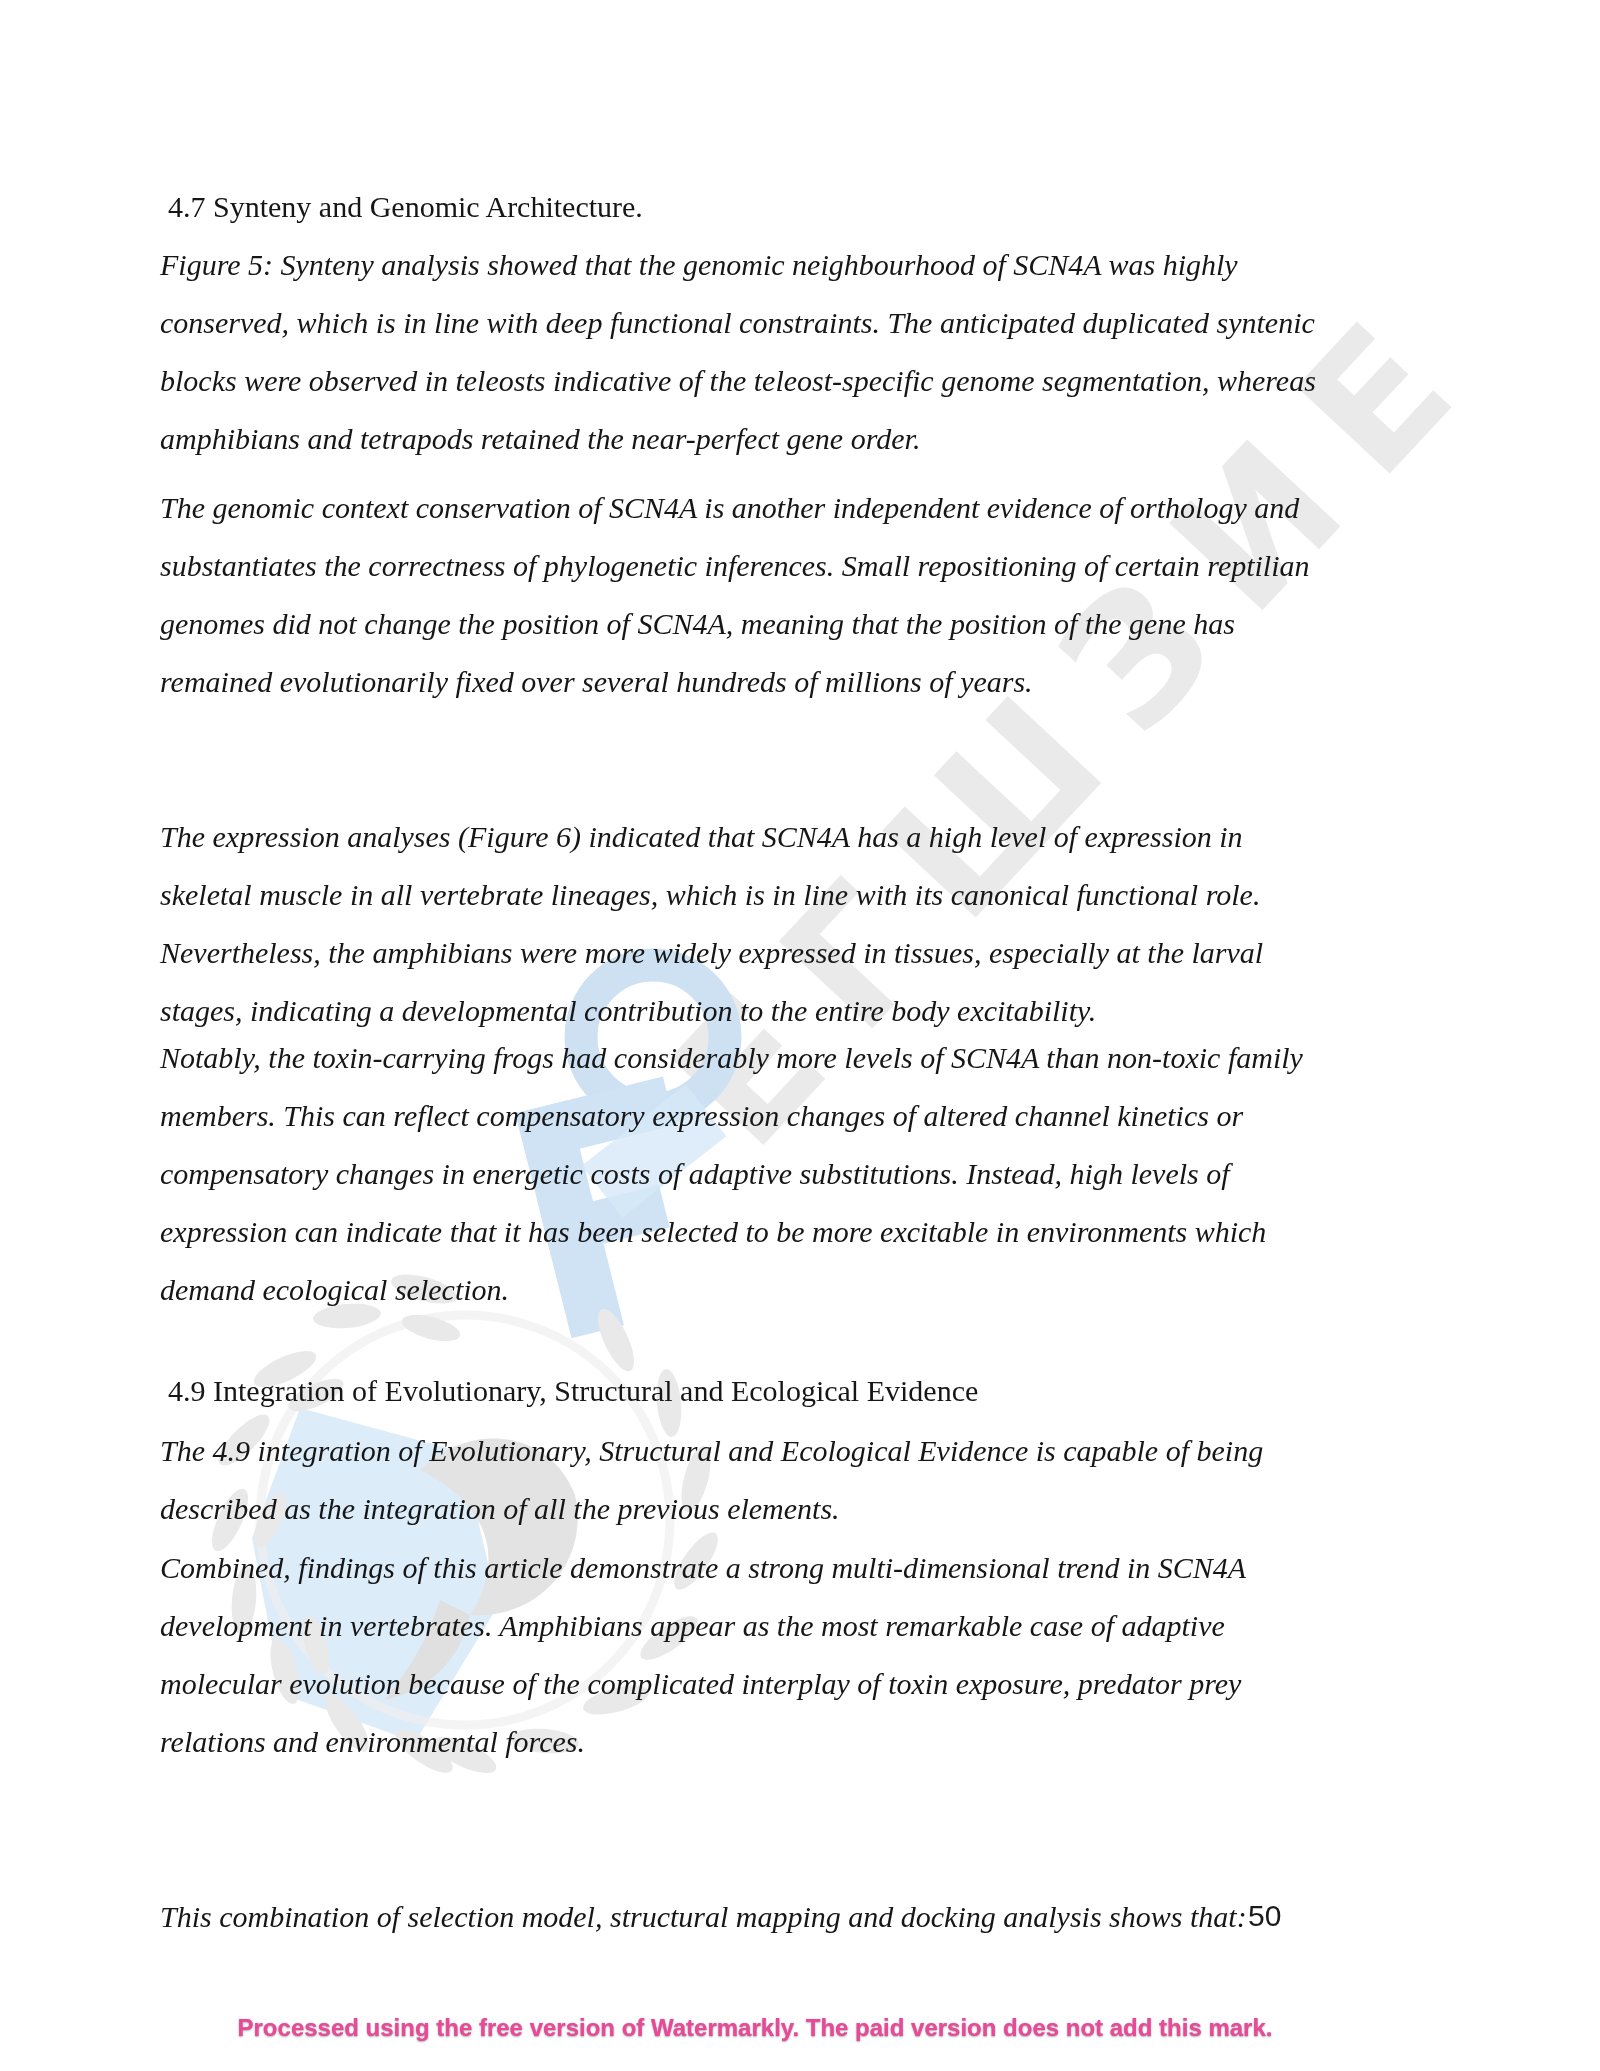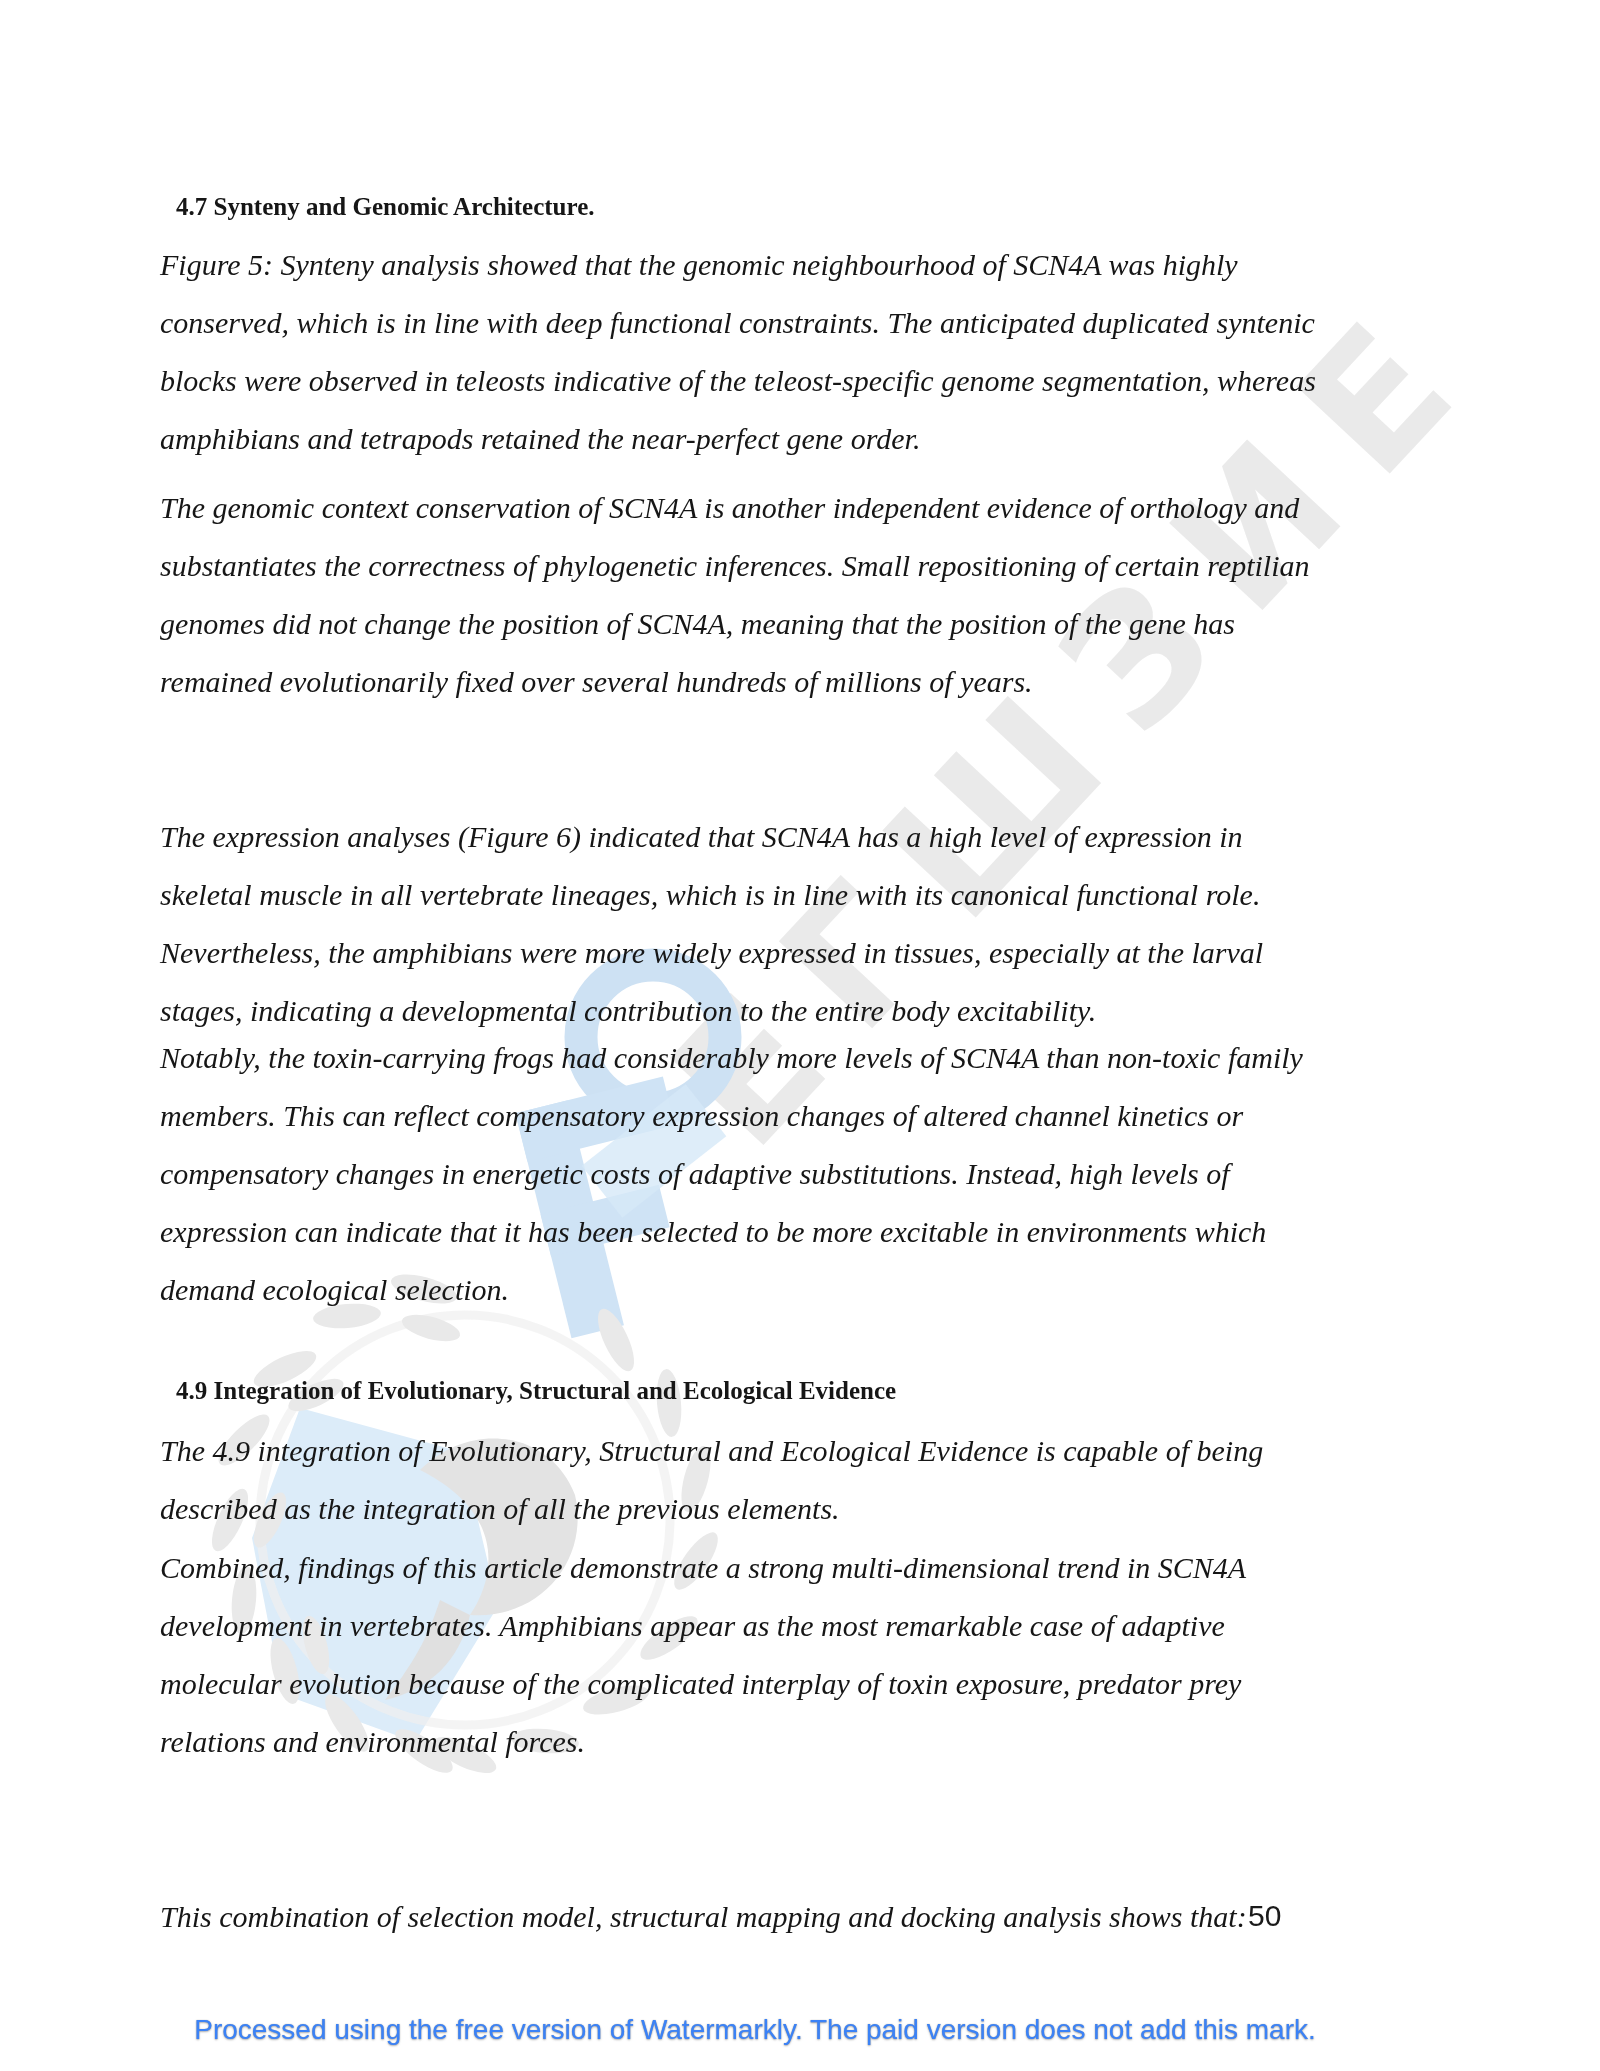--- a/index.html
+++ b/index.html
@@ -7,42 +7,42 @@
     position:relative;
     width:1600px;height:2071px;
     background:#ffffff;
     overflow:hidden;
     font-family:"Liberation Serif", serif;
     color:#161616;
   }
   .wm-layer{position:absolute;left:0;top:0;width:1600px;height:2071px;z-index:0;}
   .content{position:absolute;left:0;top:0;width:1600px;height:2071px;z-index:1;}
   .doc-heading{
-    position:absolute;left:176px;
-    font-weight:bold;font-size:25px;line-height:58px;
+    position:absolute;left:168px;
+    font-weight:normal;font-size:30px;line-height:58px;
     white-space:pre;
   }
   .doc-para{
     position:absolute;left:160px;
     font-size:30px;line-height:58px;
     white-space:pre;
     font-style:italic;
   }
   .page-number{
     position:absolute;left:1248px;top:1898px;
     font-family:"Liberation Sans", sans-serif;
     font-size:30px;line-height:36px;color:#1a1a1a;
     white-space:nowrap;
   }
   .footer-watermark{
     position:absolute;left:755px;top:2014px;
     transform:translateX(-50%);
     font-family:"Liberation Sans", sans-serif;
-    font-size:28px;font-weight:normal;
-    color:#3b82f6;
+    font-size:24px;font-weight:bold;
+    color:#ec4899;
     text-shadow:0 1px 2px rgba(110,110,110,0.55), 0 0 1px rgba(130,130,130,0.6);
     white-space:nowrap;
   }
 </style>
 </head>
 <body>
 
 <div class="page">
 
   <svg class="wm-layer" viewBox="0 0 1600 2071" aria-hidden="true">

